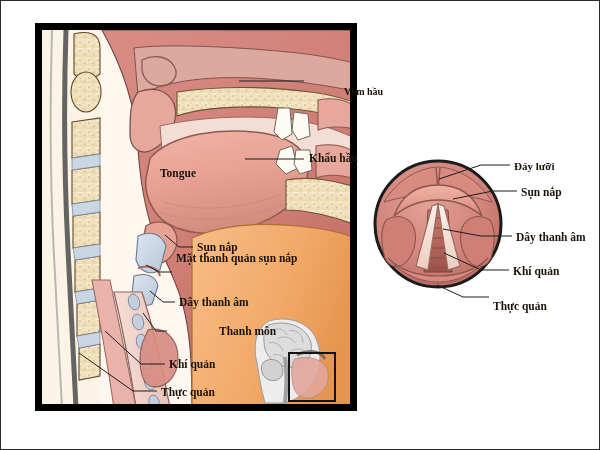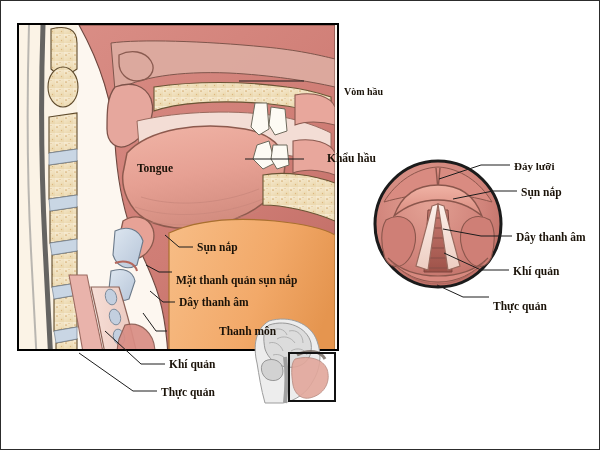--- a/index.html
+++ b/index.html
@@ -14,25 +14,25 @@
     background: #ffffff;
     overflow: hidden;
     font-family: "Liberation Serif", "DejaVu Serif", serif;
     border: 1px solid #2c2c2c;
     box-sizing: border-box;
   }
 
   
   #sagittal-frame {
     position: absolute;
-    left: 16px;
+    left: 34px;
     top: 22px;
     width: 322px;
-    height: 328px;
-    border: 2px solid #000000;
+    height: 388px;
+    border: 7px solid #000000;
     background: #fdf6ef;
     overflow: hidden;
     box-sizing: border-box;
   }
 
   
   .lbl {
     position: absolute;
     font-family: "Liberation Serif", "DejaVu Serif", serif;
     font-weight: bold;
@@ -295,23 +295,23 @@
         <polyline points="509,164 480,164 438,178"></polyline>
         <polyline points="516,190 492,190 452,198"></polyline>
         <polyline points="511,235 480,235 442,228"></polyline>
         <polyline points="508,269 480,269 443,252"></polyline>
         <polyline points="488,296 462,296 436,284"></polyline>
       </g>
   </svg>
 
   <div id="labels-layer">
       <div class="lbl" style="left: 308px; top: 86px; font-size: 10px; margin-left: 35px;">Vòm hầu</div>
-      <div class="lbl" style="left: 308px; top: 152px; font-size: 11.5px; margin-left: 18px;">Khẩu hầu</div>
+      <div class="lbl" style="left: 308px; top: 152px; font-size: 11.5px;">Khẩu hầu</div>
       <div class="lbl" style="left: 196px; top: 241px; font-size: 11.5px;">Sụn nắp</div>
-      <div class="lbl" style="left: 175px; top: 274px; font-size: 11.5px;">Mặt thanh quản sụn nắp</div>
+      <div class="lbl" style="left: 175px; top: 252px; font-size: 11.5px;">Mặt thanh quản sụn nắp</div>
       <div class="lbl" style="left: 178px; top: 296px; font-size: 11.5px;">Dây thanh âm</div>
       <div class="lbl" style="left: 170px; top: 325px; font-size: 11.5px; padding-left: 48px;">Thanh môn</div>
       <div class="lbl" style="left: 168px; top: 358px; font-size: 11.5px;">Khí quản</div>
       <div class="lbl" style="left: 160px; top: 386px; font-size: 11.5px;">Thực quản</div>
       <div class="lbl" style="left: 513px; top: 160px; font-size: 11px;">Đáy lưỡi</div>
       <div class="lbl" style="left: 520px; top: 186px; font-size: 11.5px;">Sụn nắp</div>
       <div class="lbl" style="left: 515px; top: 231px; font-size: 11.5px;">Dây thanh âm</div>
       <div class="lbl" style="left: 512px; top: 265px; font-size: 11.5px;">Khí quản</div>
       <div class="lbl" style="left: 492px; top: 300px; font-size: 11.5px;">Thực quản</div>
     </div>

